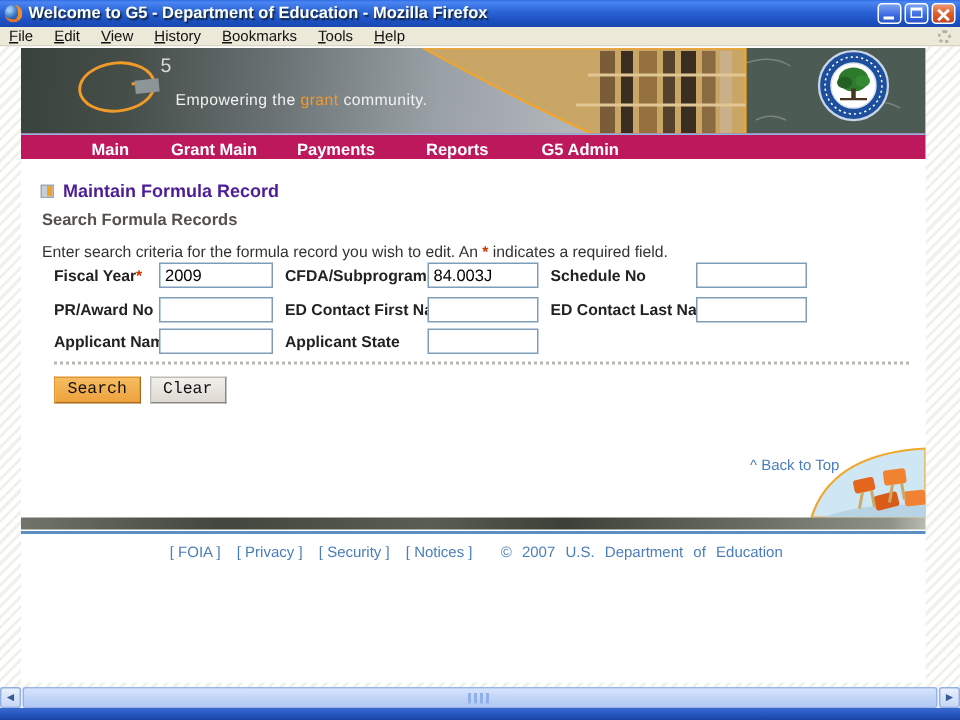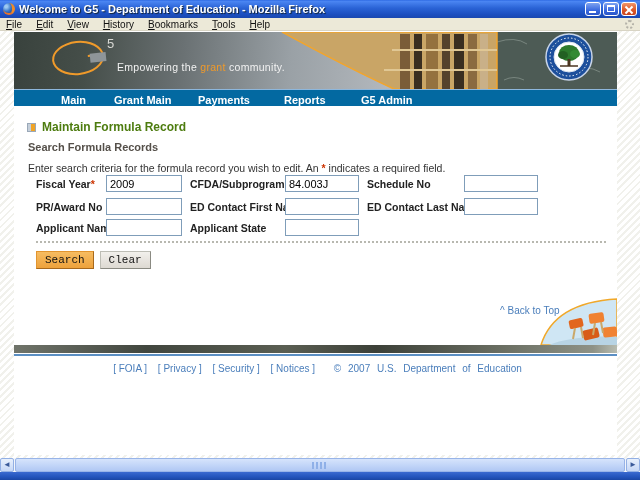--- a/index.html
+++ b/index.html
@@ -42,30 +42,30 @@
   .banner-right { position:absolute; right:0; top:0; }
   .g-arc { position:absolute; left:38px; top:9px; width:52px; height:34px;
     border:2px solid #f09a2a; border-radius:50%; transform:rotate(-6deg); }
   .g-arc::after { content:""; position:absolute; right:-4px; top:12px; width:16px; height:9px; background:#8e9599; }
   .g-arc::before { content:""; position:absolute; right:2px; top:13px; width:12px; height:2px; background:#f09a2a; }
   .logo-five { position:absolute; left:93px; top:4px; color:#d8d8d4; font-size:13px; }
   .tagline { position:absolute; left:103px; top:29px; color:#f2f2f2; font-size:10.5px; letter-spacing:.3px; }
   .tagline .hl { color:#f09a2a; }
 
   
-  .navbar { position:absolute; left:0; top:58px; width:603px; height:17px; background:#0369a1;
+  .navbar { position:absolute; left:0; top:58px; width:603px; height:17px; background:#be185d;
     border-top:1px solid #8db7dd; }
   .nav-item { position:absolute; top:4px; color:#fff; font-size:11px; font-weight:bold; cursor:pointer; }
 
   
   .content { position:absolute; left:0; top:78px; width:603px; height:236px; background:#fff; }
   .h-row { position:absolute; left:13px; top:11px; display:flex; align-items:center; gap:6px; }
   .h-icon { width:9px; height:9px; border:1px solid #9aa8b8;
     background:linear-gradient(90deg,#c5cfda 0 45%, #f0a426 45% 100%); }
-  .page-title { color:#4d7c0f; font-size:12px; font-weight:bold; }
+  .page-title { color:#4c1d95; font-size:12px; font-weight:bold; }
   .section-title { position:absolute; left:14px; top:32px; color:#55504a; font-size:11px; font-weight:bold; }
   .instructions { position:absolute; left:14px; top:53px; font-size:10.5px; color:#333; }
   .req { color:#cc3300; font-weight:bold; }
   .frm-label { position:absolute; top:3px; font-size:10.5px; font-weight:bold; color:#222; white-space:nowrap; }
   .frm-input { position:absolute; top:0; height:17px; border:1px solid #7f9db9; background:#fff;
     font-size:11px; font-family:"Liberation Sans",sans-serif; padding:1px 3px; }
   .frow { position:absolute; left:0; width:603px; height:20px; }
   .frow.r1 { top:66px; } .frow.r2 { top:89px; } .frow.r3 { top:110px; }
   .l1 { left:22px; } .i1 { left:92px;  width:76px; }
   .l2 { left:176px; } .i2 { left:271px; width:74px; }

